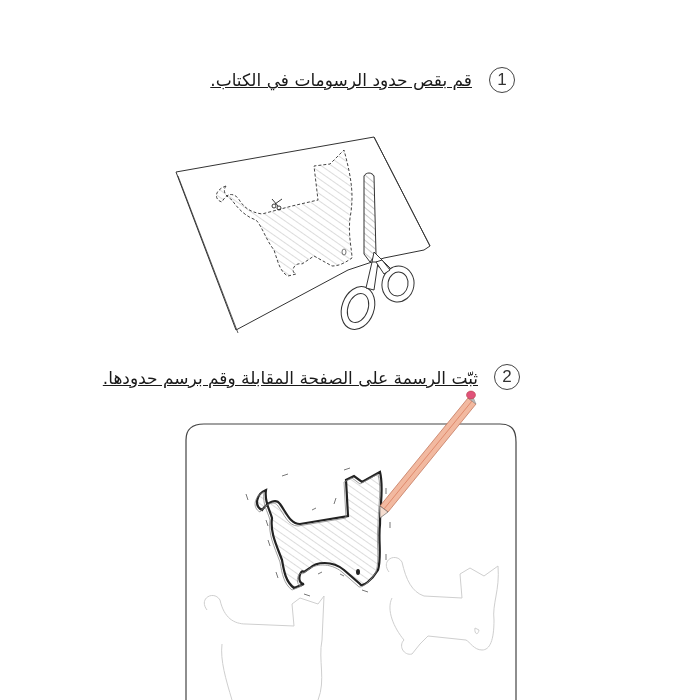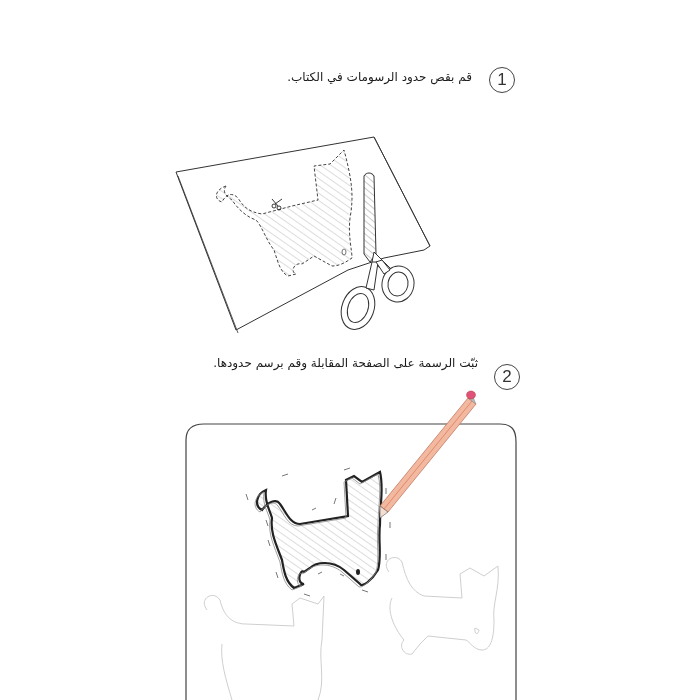--- a/index.html
+++ b/index.html
@@ -1,18 +1,18 @@
 <!DOCTYPE html>
 <html><head>
   <meta charset="utf-8">
   <style>
     html, body { margin: 0; padding: 0; background: #ffffff; }
     body { width: 700px; height: 700px; position: relative; overflow: hidden;
            font-family: "DejaVu Sans", sans-serif; color: #1a1a1a; }
-    .step-caption { position: absolute; direction: rtl; font-size: 12px; white-space: nowrap; }
+    .step-caption { position: absolute; direction: rtl; font-size: 17px; white-space: nowrap; text-decoration: underline; }
     .step-num { position: absolute; width: 24px; height: 24px; border: 1.3px solid #444;
                 border-radius: 50%; font-family: "Liberation Sans", sans-serif; font-size: 17px;
                 line-height: 24px; text-align: center; color: #333; font-weight: 300; }
     .illus { position: absolute; left: 0; top: 0; }
   </style>
 </head>
 <body>
 
 <div class="step-num" style="left:489px; top:67px;">1</div>
 <div class="step-caption" style="right:228px; top:70px;">قم بقص حدود الرسومات في الكتاب.</div>
@@ -54,21 +54,21 @@
     <ellipse cx="358" cy="308" rx="16" ry="22" transform="rotate(20 358 308)"></ellipse>
     <ellipse cx="358" cy="308" rx="10" ry="15" transform="rotate(20 358 308)"></ellipse>
     <path d="M366,288 L372,262 L378,262 L374,290 Z"></path>
     <ellipse cx="398" cy="284" rx="16" ry="18" transform="rotate(10 398 284)"></ellipse>
     <ellipse cx="398" cy="284" rx="10" ry="12" transform="rotate(10 398 284)"></ellipse>
     <path d="M384,274 L376,262 L382,260 L390,270 Z"></path>
   </g>
 </svg>
 
 <div class="step-num" style="left:494px; top:364px;">2</div>
-<div class="step-caption" style="right:222px; top:356px;">ثبّت الرسمة على الصفحة المقابلة وقم برسم حدودها.</div>
+<div class="step-caption" style="right:222px; top:368px;">ثبّت الرسمة على الصفحة المقابلة وقم برسم حدودها.</div>
 
 <svg class="illus" width="700" height="700" viewBox="0 0 700 700">
 
   <path d="M186,700 L186,440 C186,430 192,424 204,424 L500,424 C512,424 516,430 516,442 L516,700" fill="none" stroke="#444" stroke-width="1.2"></path>
 
   <g fill="none" stroke="#cfcfcf" stroke-width="1">
     <path d="M207,610 C198,598 214,590 220,600 C224,618 234,624 246,624 L294,626 L292,604 L300,598 L318,604 L324,596
              L322,640 C318,660 326,680 318,700"></path>
     <path d="M222,644 C220,660 226,680 232,700"></path>
     <path d="M389,572 C380,560 396,552 402,562 C406,580 412,592 424,596 L462,598 L460,574 L470,568 L484,576 L498,566

